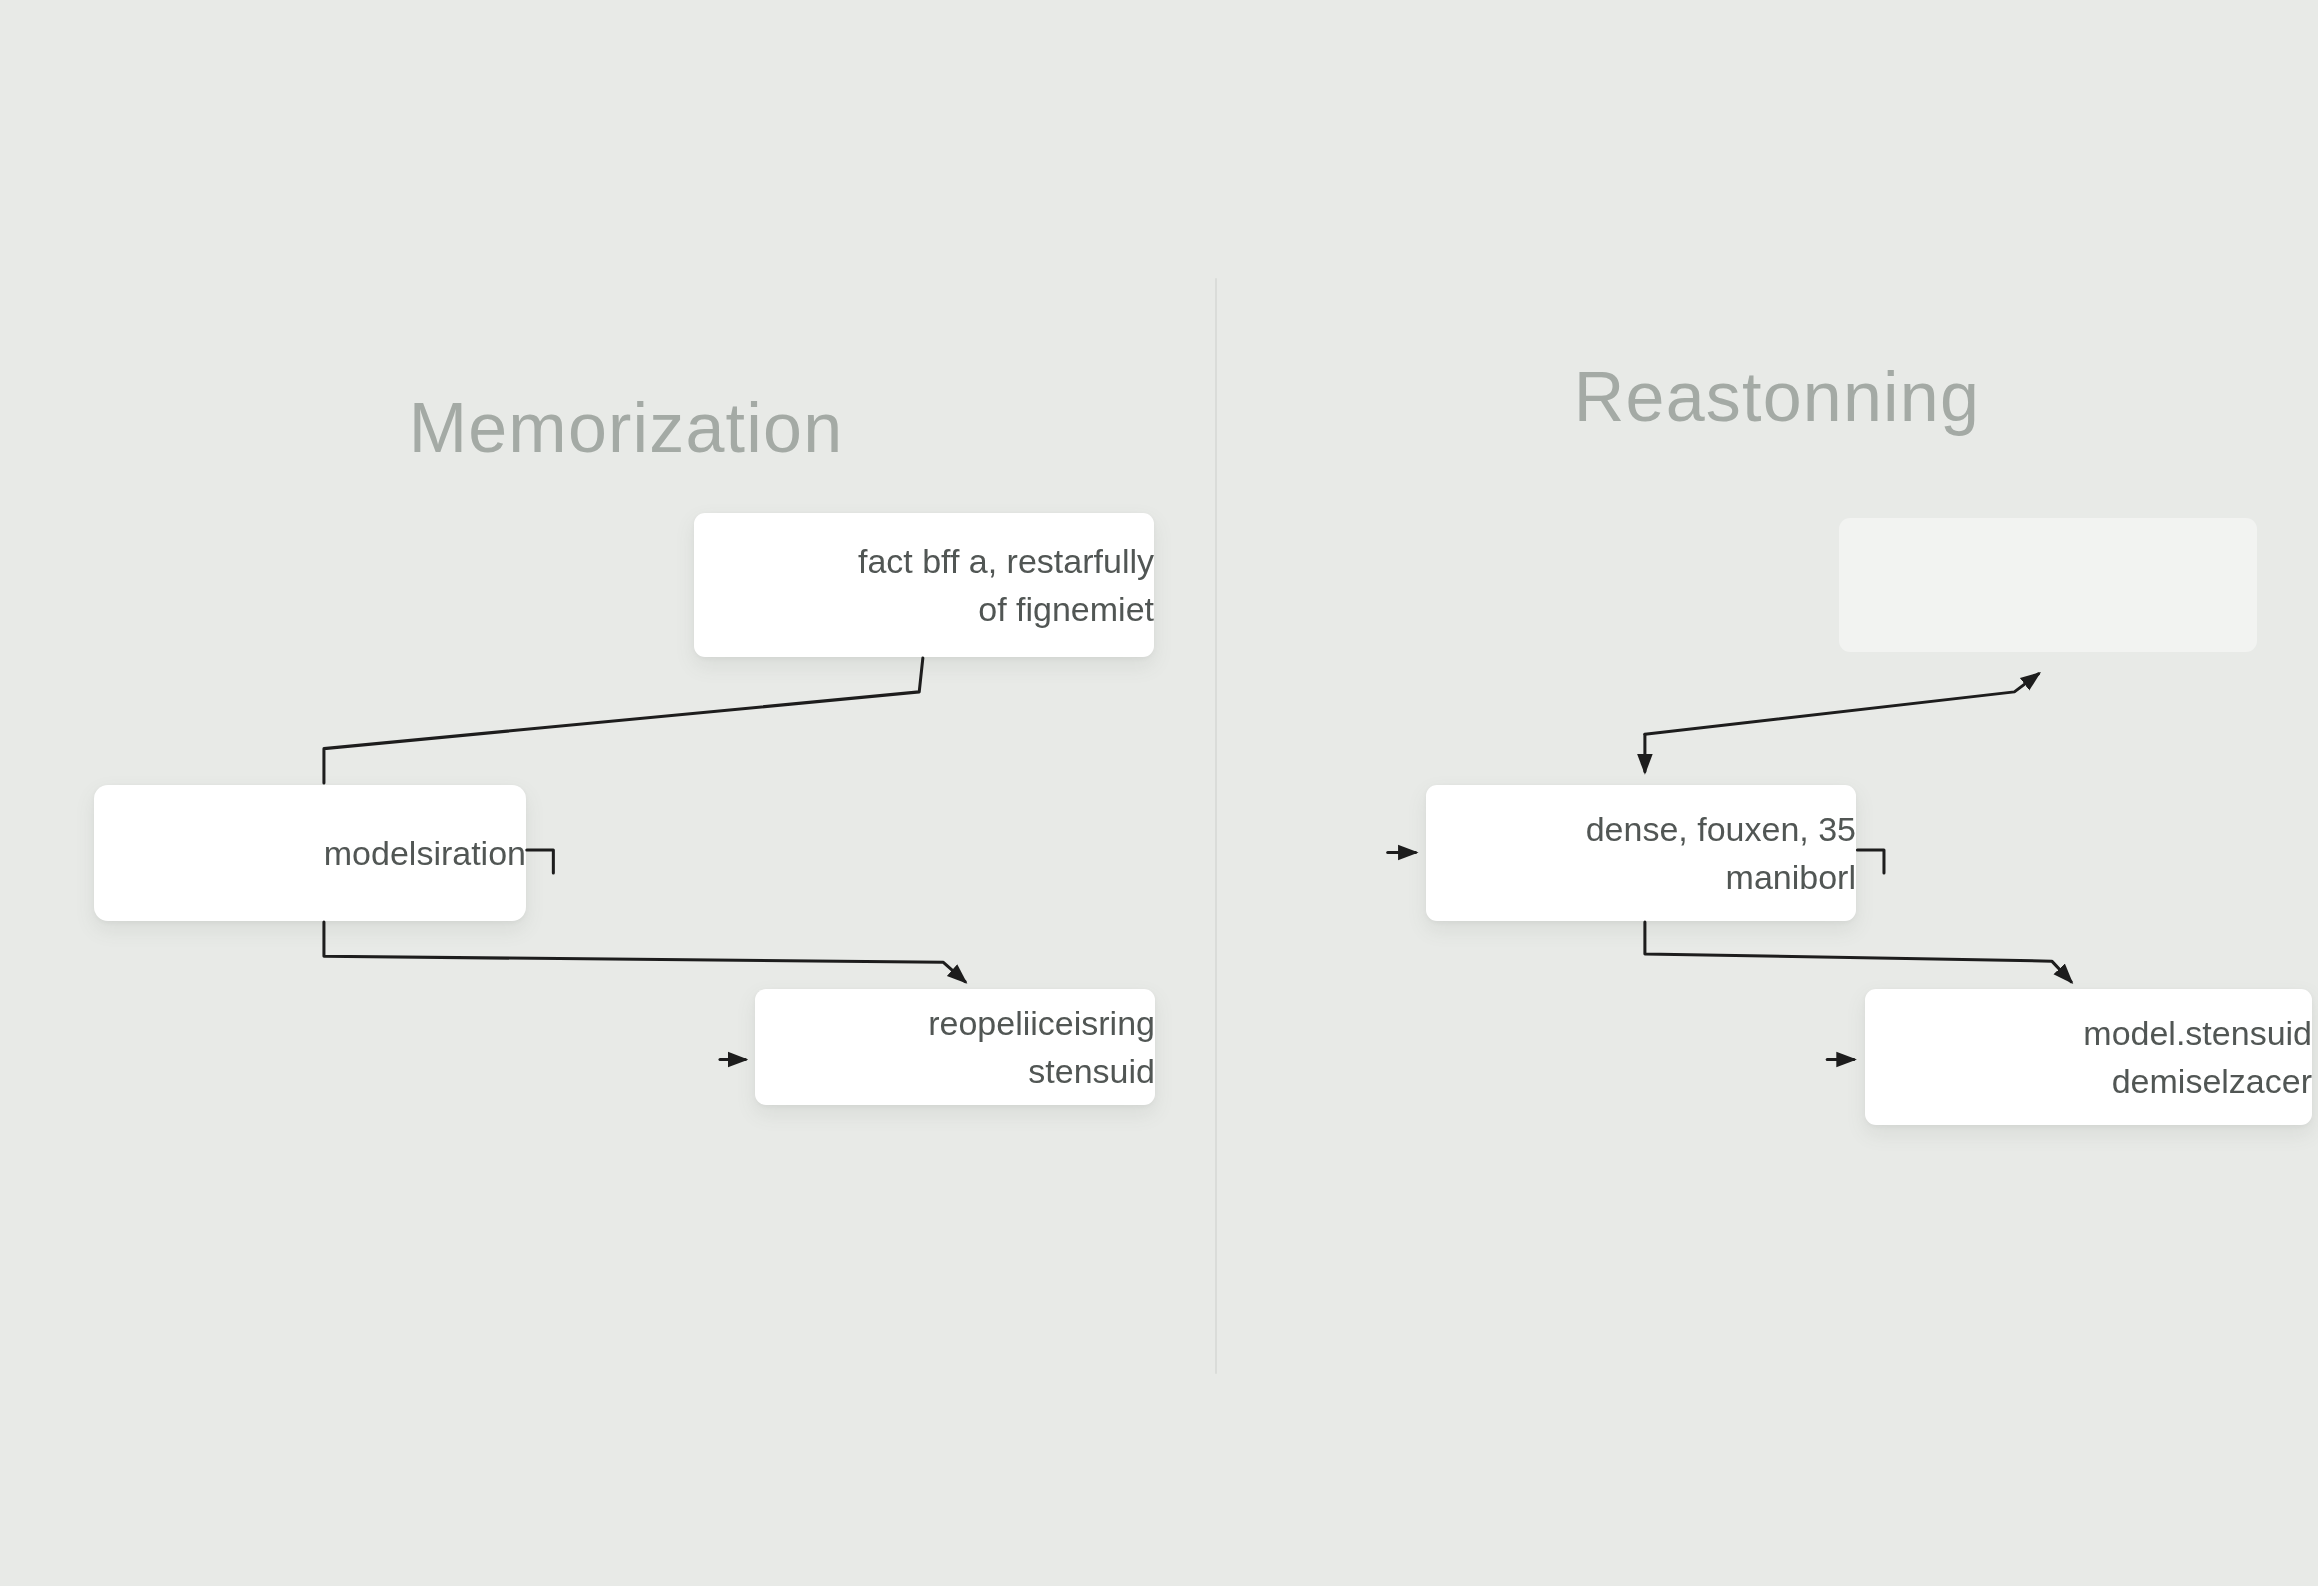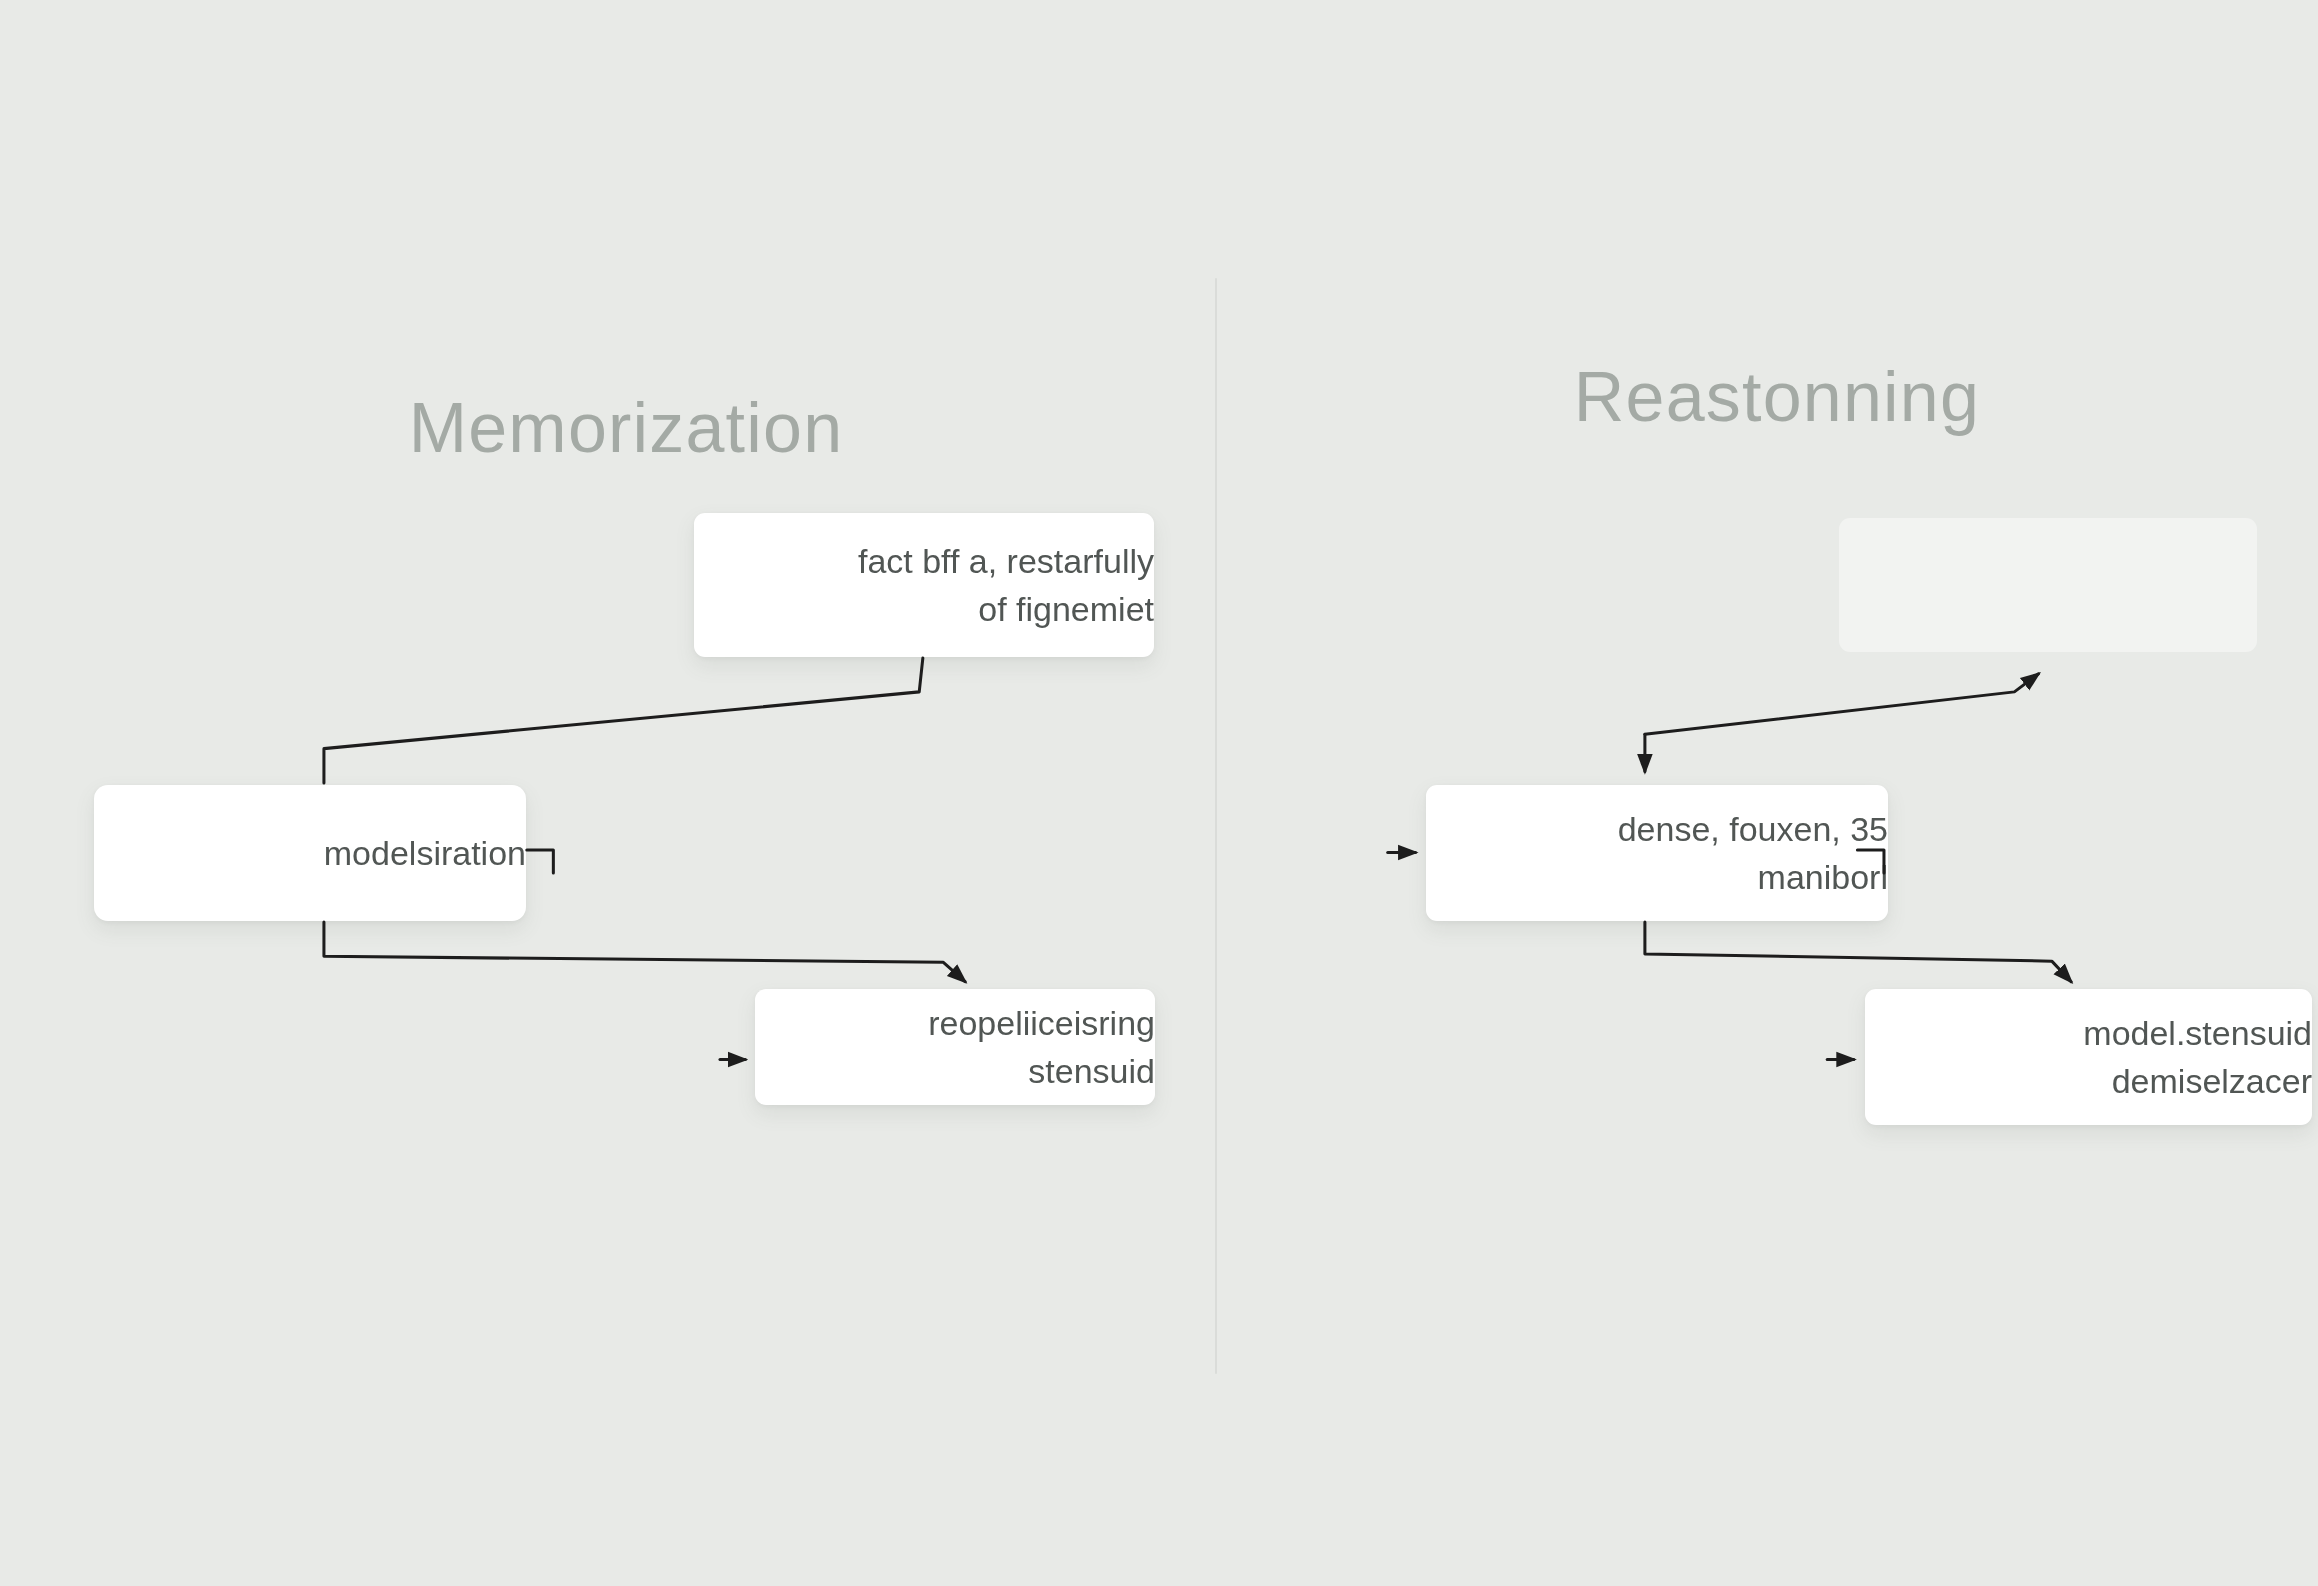--- a/index.html
+++ b/index.html
@@ -49,21 +49,21 @@
     line-height: 1.42;
     text-align: center;
   }
   .node .l { white-space: nowrap; }
 
   #box-a { left: 694px; top: 513px;  width: 460px; height: 144px; }
   #box-b { left: 94px;  top: 785px; width: 432px; height: 136px; border-radius: 14px; }
   #box-c { left: 755px; top: 989px; width: 400px; height: 116px; }
   #box-d { left: 1839px; top: 518px;  width: 418px; height: 134px;
            background: rgba(255,255,255,0.42); box-shadow: none; }
-  #box-e { left: 1426px; top: 785px; width: 430px; height: 136px; padding-left: 32px; }
+  #box-e { left: 1426px; top: 785px; width: 430px; height: 136px; }
   #box-f { left: 1865px; top: 989px; width: 447px; height: 136px; }
 
   svg.arrows {
     position: absolute;
     left: 0; top: 0;
     pointer-events: none;
   }
   .edge {
     stroke: var(--arrow, #1d1d1d);
     stroke-width: 5;

